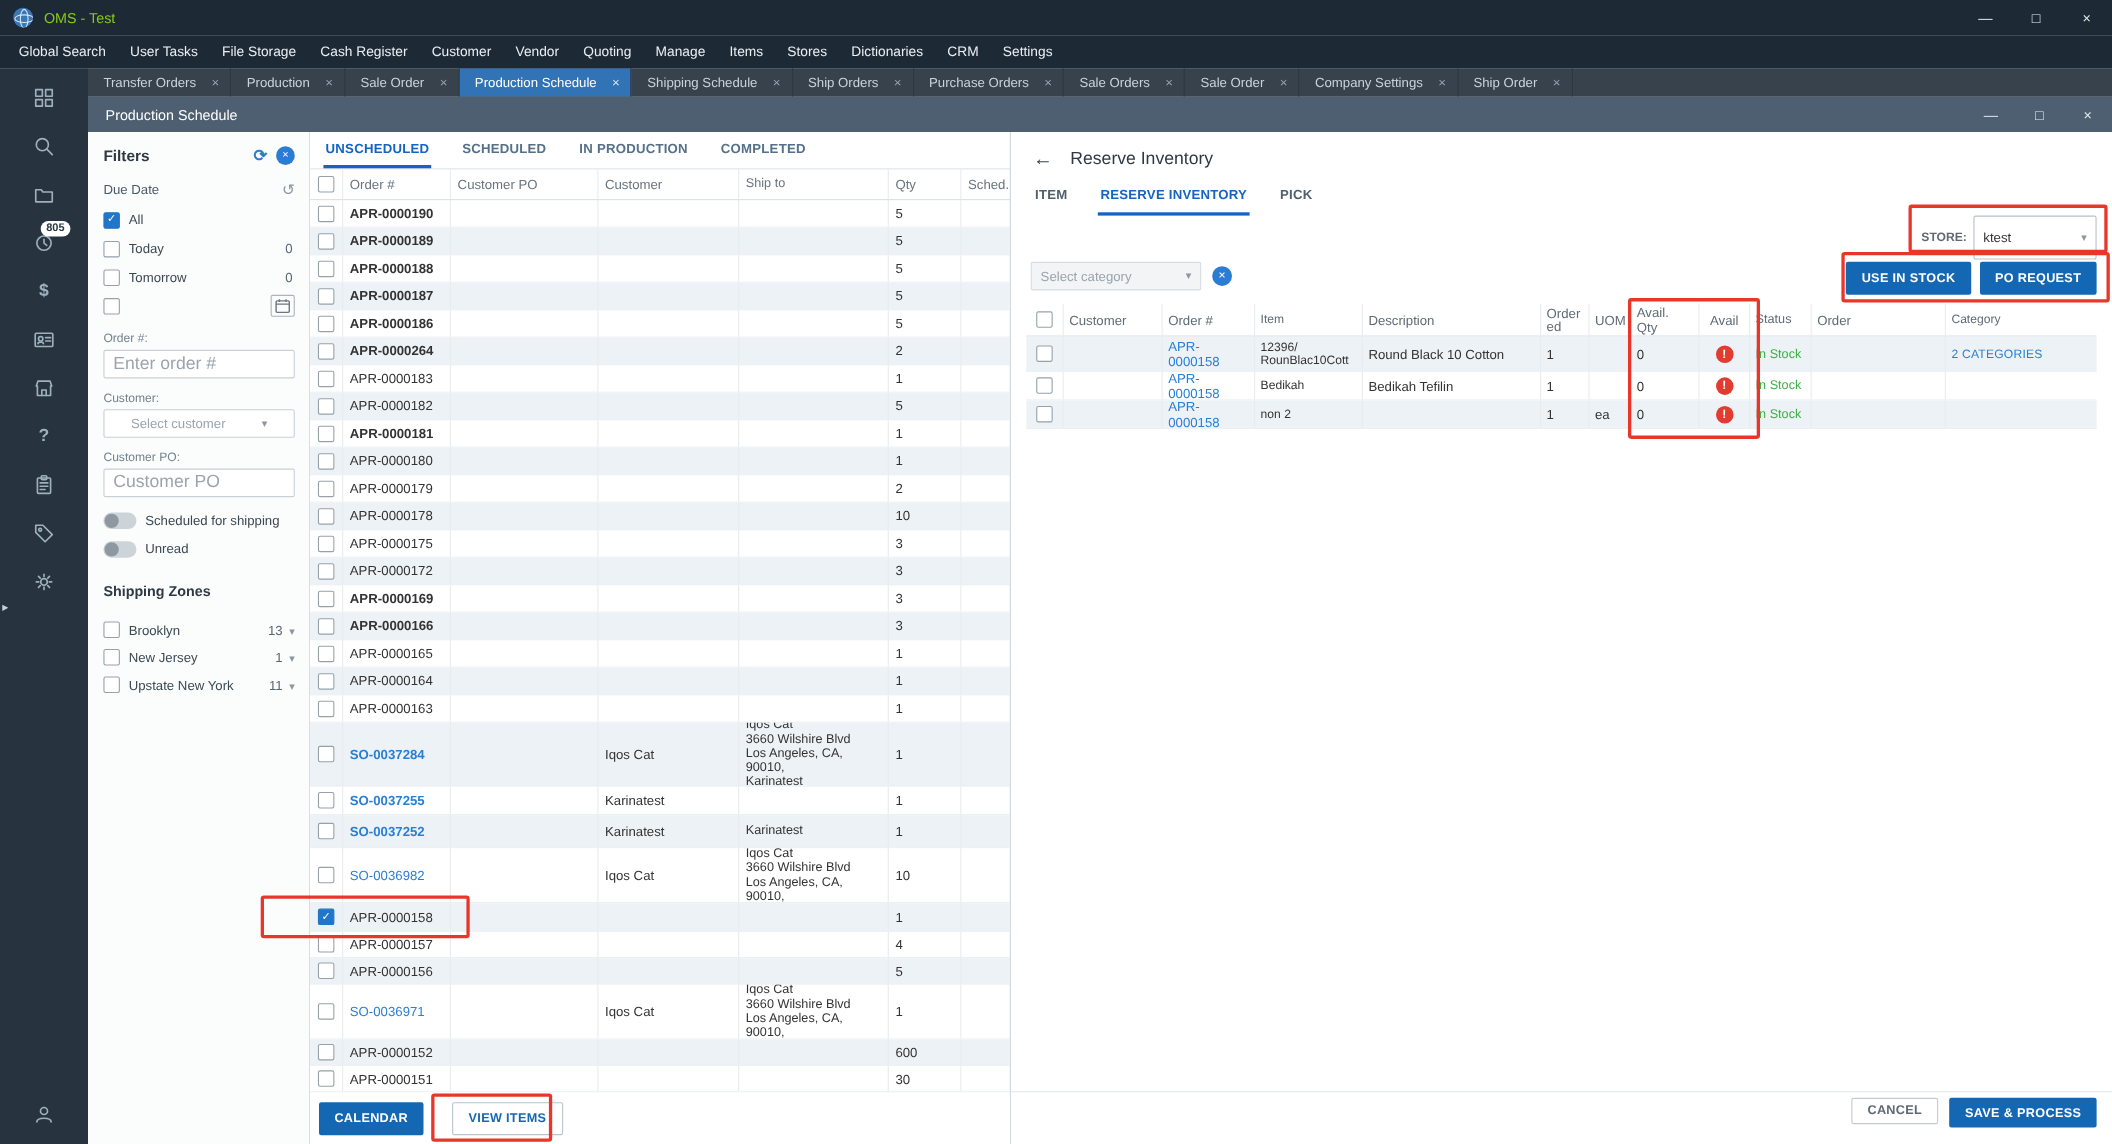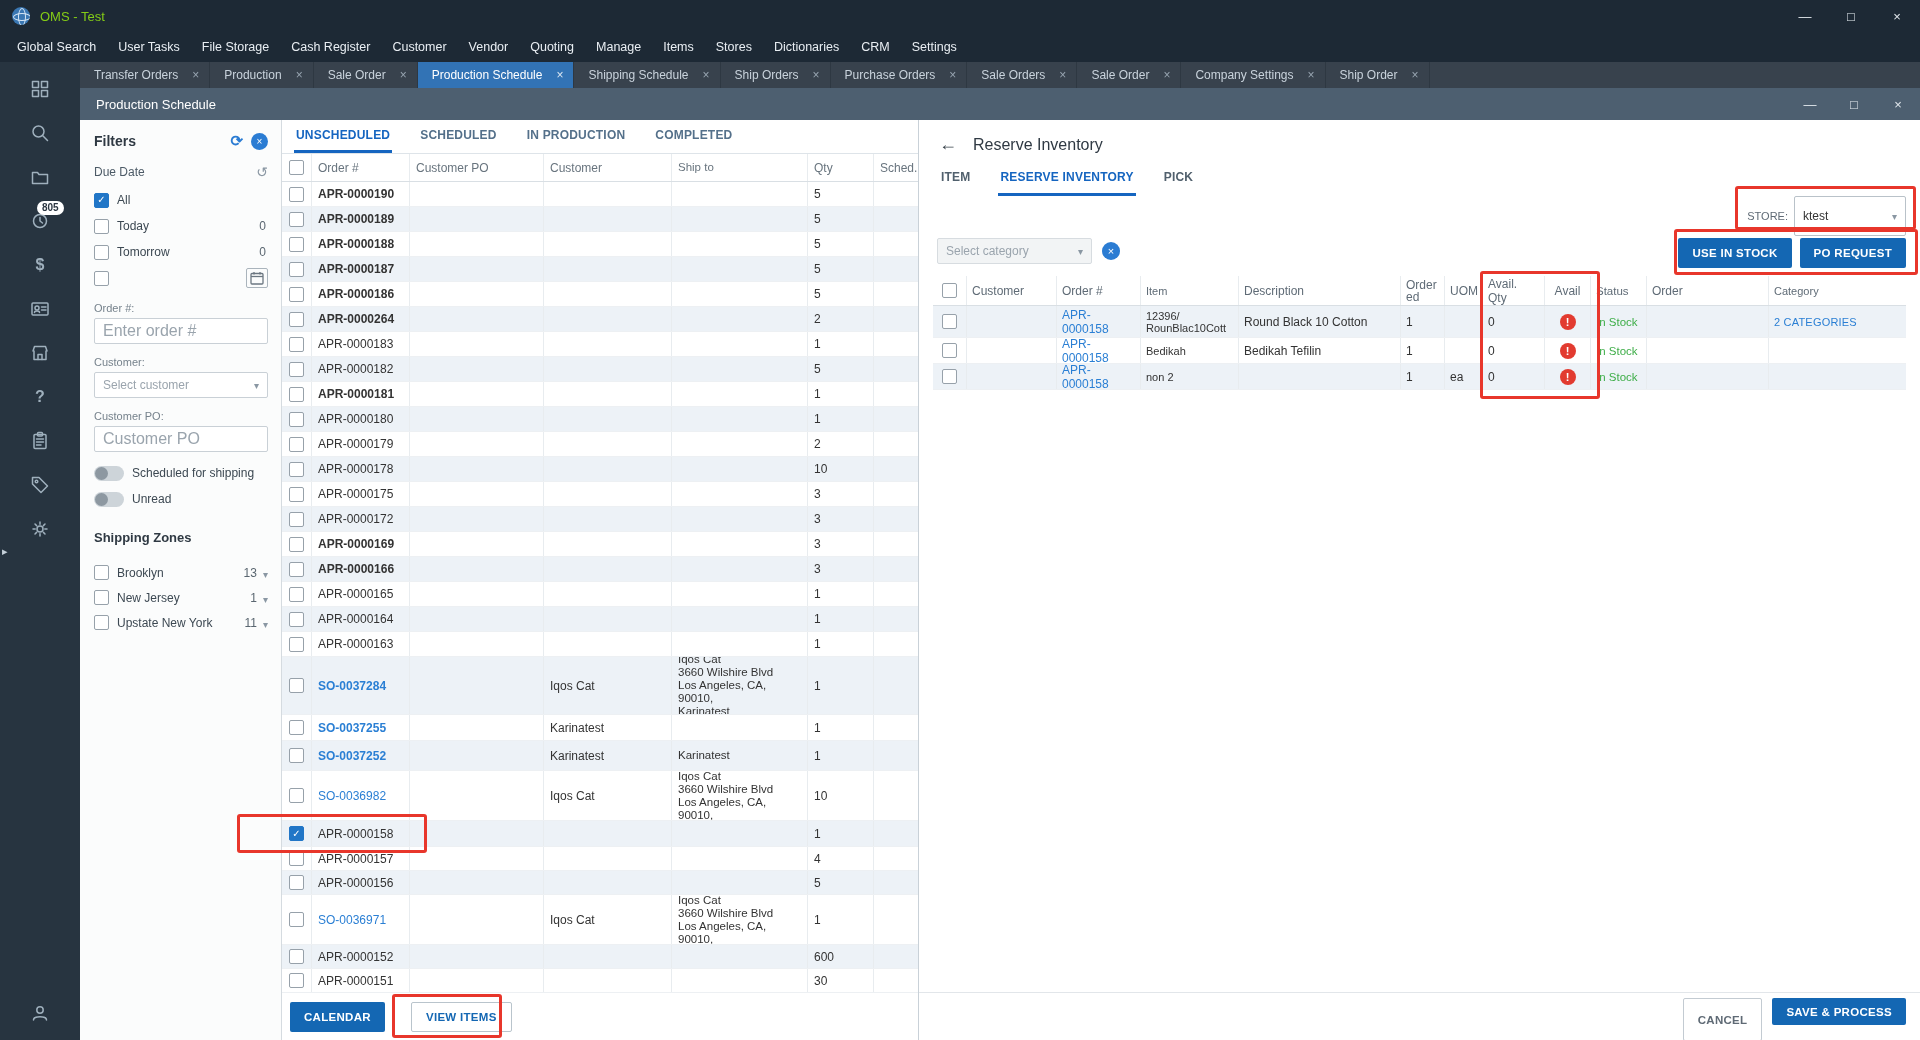--- a/index.html
+++ b/index.html
@@ -52,21 +52,21 @@
 .f-row{display:flex;align-items:center;height:24px;margin-bottom:2px}
 .f-row .lbl{margin-left:8px;color:#3c4852;font-size:12px}
 .f-row .count{margin-left:auto;color:#5a6670;font-size:12px;margin-right:2px}
 .checkbox{width:15px;height:15px;border:1.5px solid #97a1aa;border-radius:2px;background:#fff;display:flex;align-items:center;justify-content:center;font-size:10px;color:#fff;flex:none;line-height:1}
 .checkbox.checked{background:#2176c7;border-color:#2176c7}
 .cal-btn{margin-left:auto;width:22px;height:20px;border:1px solid #aab4bc;border-radius:2px;display:flex;align-items:center;justify-content:center}
 .cal-btn svg{stroke:#6c7781;fill:none;stroke-width:1.3}
 .f-input-label{font-size:11px;color:#76828c;margin:12px 0 4px}
 .f-input{width:100%;height:26px;border:1px solid #c9d0d6;border-radius:2px;padding:0 8px;font-size:16px;font-family:inherit;color:#333;background:#fff}
 .f-input::placeholder{color:#9aa4ad}
-.f-select{width:100%;height:26px;border:1px solid #c9d0d6;border-radius:2px;padding:0 8px;display:flex;align-items:center;background:#fff}
+.f-select{width:100%;height:26px;border:1px solid #c9d0d6;border-radius:2px;padding:0 24px;display:flex;align-items:center;background:#fff}
 .f-select .ph{color:#9aa4ad}
 .chev{margin-left:auto;color:#8a97a3;font-size:10px}
 #toggles{margin-top:8px}
 .toggle-row{display:flex;align-items:center;height:26px}
 .toggle{width:30px;height:15px;border-radius:8px;background:#cdd4d9;position:relative;flex:none}
 .toggle::after{content:"";position:absolute;left:1px;top:1px;width:13px;height:13px;border-radius:50%;background:#8d98a1}
 .toggle-row .lbl{margin-left:8px;color:#3c4852}
 .zones-title{font-size:13px;font-weight:bold;color:#2f3943;margin:18px 0 10px}
 .zone-row{display:flex;align-items:flex-end;height:25px}
 .zone-row .lbl{margin-left:8px;color:#3c4852}
@@ -98,21 +98,21 @@
 
 
 #rpanel{position:absolute;left:919px;top:120px;width:1001px;height:920px;background:#fff}
 .rp-header{position:absolute;left:20px;top:14px;display:flex;align-items:center;gap:16px}
 .rp-back{font-size:18px;color:#3c464e}
 .rp-title{font-size:16px;color:#2f3943}
 .rp-tabs{position:absolute;left:20px;top:50px;display:flex;gap:26px;height:26px}
 .rp-tab{font-size:12px;font-weight:bold;letter-spacing:.2px;color:#51606d;border-bottom:3px solid transparent;padding:0 2px}
 .rp-tab.active{color:#1565c0;border-bottom-color:#1565c0}
 .store-row{position:absolute;top:76px;right:14px;display:flex;align-items:center;gap:6px}
-.store-label{font-size:11px;color:#5f6a75;font-weight:normal}
+.store-label{font-size:11px;color:#5f6a75;font-weight:bold}
 .store-select{width:112px;height:40px;border:1px solid #b9c2c9;border-radius:2px;background:#fff;display:flex;align-items:center;padding:0 8px;color:#333}
 .action-row{position:absolute;top:118px;right:14px;display:flex;gap:8px}
 .category-row{position:absolute;top:118px;left:18px;display:flex;align-items:center;gap:10px}
 .cat-select{width:155px;height:26px;background:#f2f4f5;border:1px solid #d7dce0;border-radius:2px;display:flex;align-items:center;padding:0 8px;color:#9aa4ad}
 .cat-clear{width:18px;height:18px;border-radius:50%;background:#2b7cd3;color:#fff;font-size:11px;display:flex;align-items:center;justify-content:center}
 .rp-table{position:absolute;left:14px;top:156px;width:973px}
 .rhead,.rrow{display:flex;align-items:center;border-bottom:1px solid #edf0f3}
 .rhead{height:30px;color:#5f6b76;border-bottom:1px solid #d9dfe4}
 .rcell{height:100%;display:flex;align-items:center;padding:0 5px;border-right:1px solid #e8ecef;overflow:hidden}
 .rc-cb{width:34px;justify-content:center;padding:0}
@@ -127,21 +127,21 @@
 .rc-status{width:56px;font-size:11.5px}
 .rc-order2{width:122px}
 .rc-category{flex:1;border-right:none;font-size:11px}
 .rrow.alt{background:#edf2f7}
 .rrow .link{color:#2a7fd4}
 .rrow .status{color:#3fae49}
 .rrow .cat-link{color:#2a7fd4;letter-spacing:.2px}
 .err-circle{width:16px;height:16px;border-radius:50%;background:#e23b30;color:#fff;font-weight:bold;font-size:11px;display:flex;align-items:center;justify-content:center}
 .rp-divider{position:absolute;left:0;right:0;top:872px;border-top:1px solid #e2e6ea}
 .rp-footer{position:absolute;right:14px;top:878px;display:flex;gap:10px}
-.btn-cancel{background:#fff;border:1px solid #c3cbd2;color:#5f6a75;height:43px}
+.btn-cancel{background:#fff;border:1px solid #c3cbd2;color:#5f6a75;height:24px}
 .btn-save{height:27px}
 
 
 .annot{position:absolute;border:3px solid #e8362b;border-radius:3px;z-index:60;pointer-events:none}
 </style>
 </head>
 <body>
 
 <div id="titlebar">
   <div id="logo"></div>

